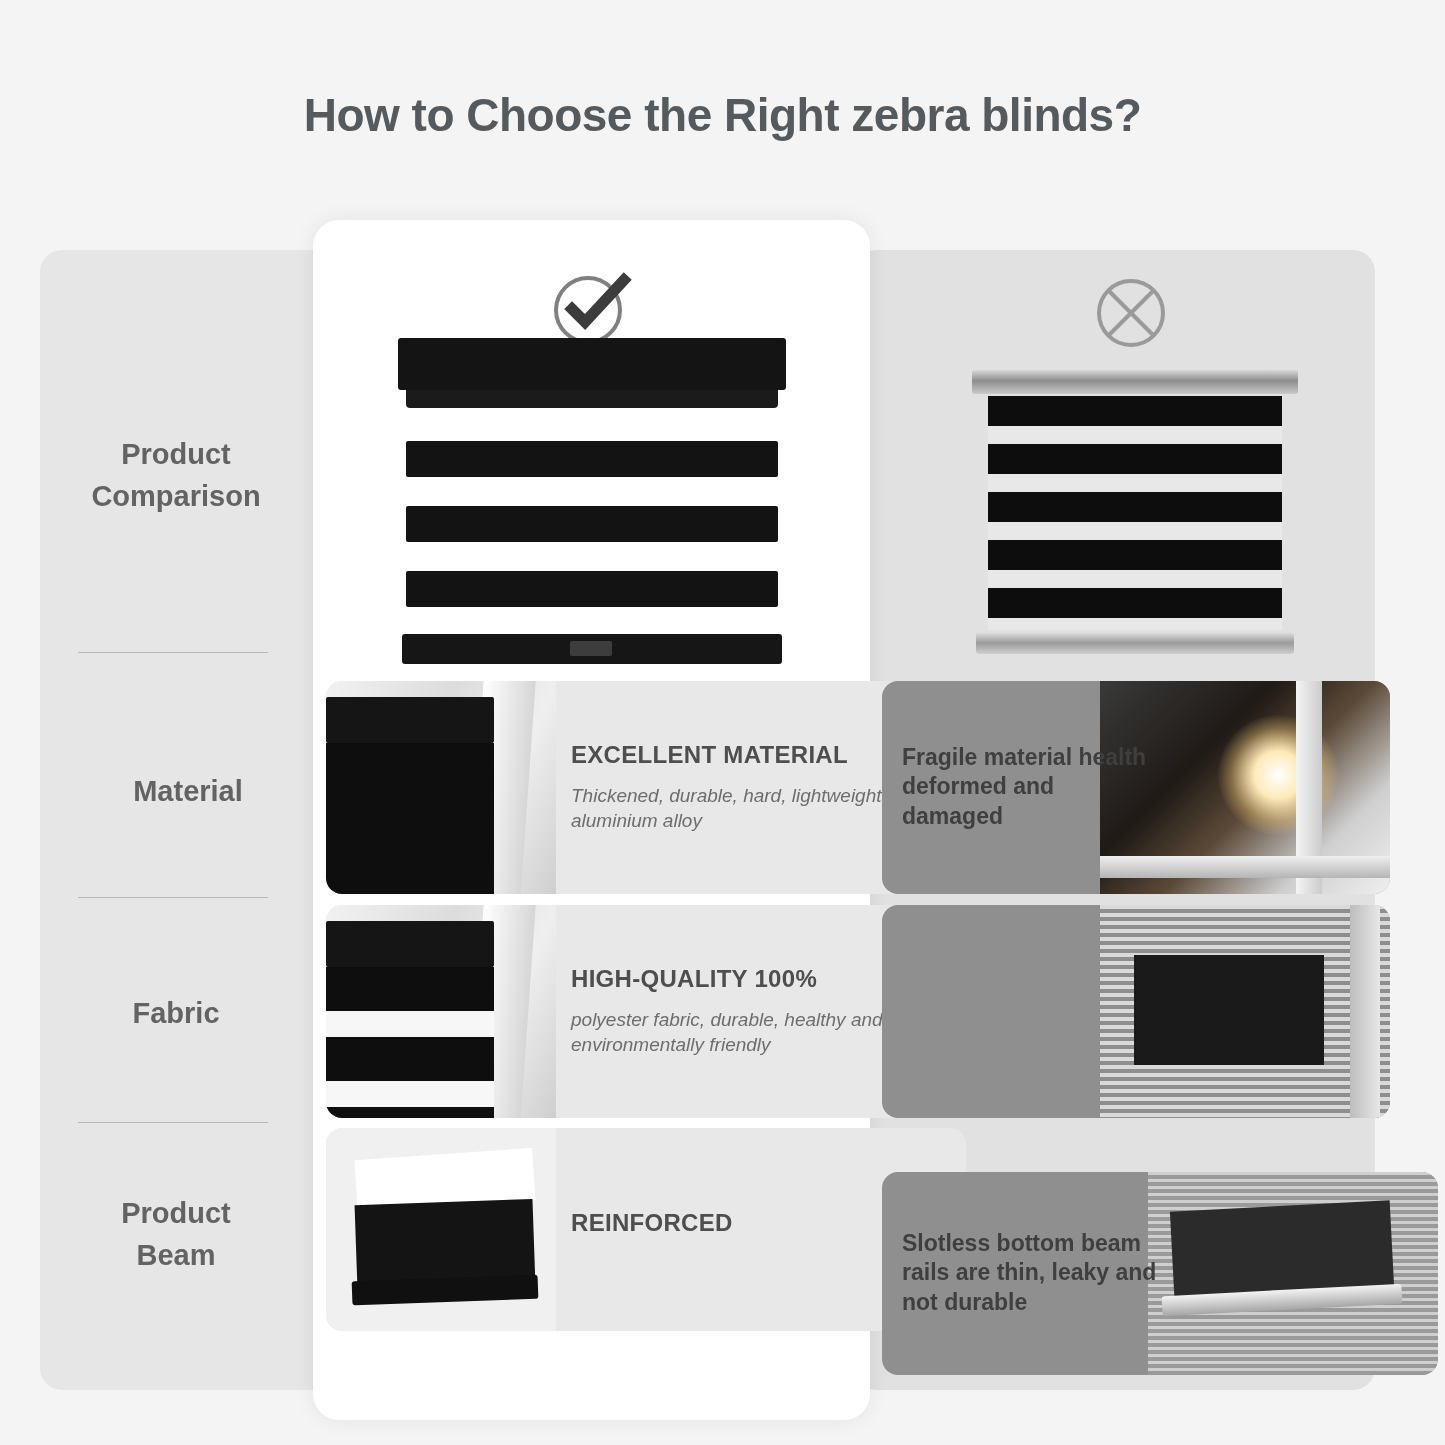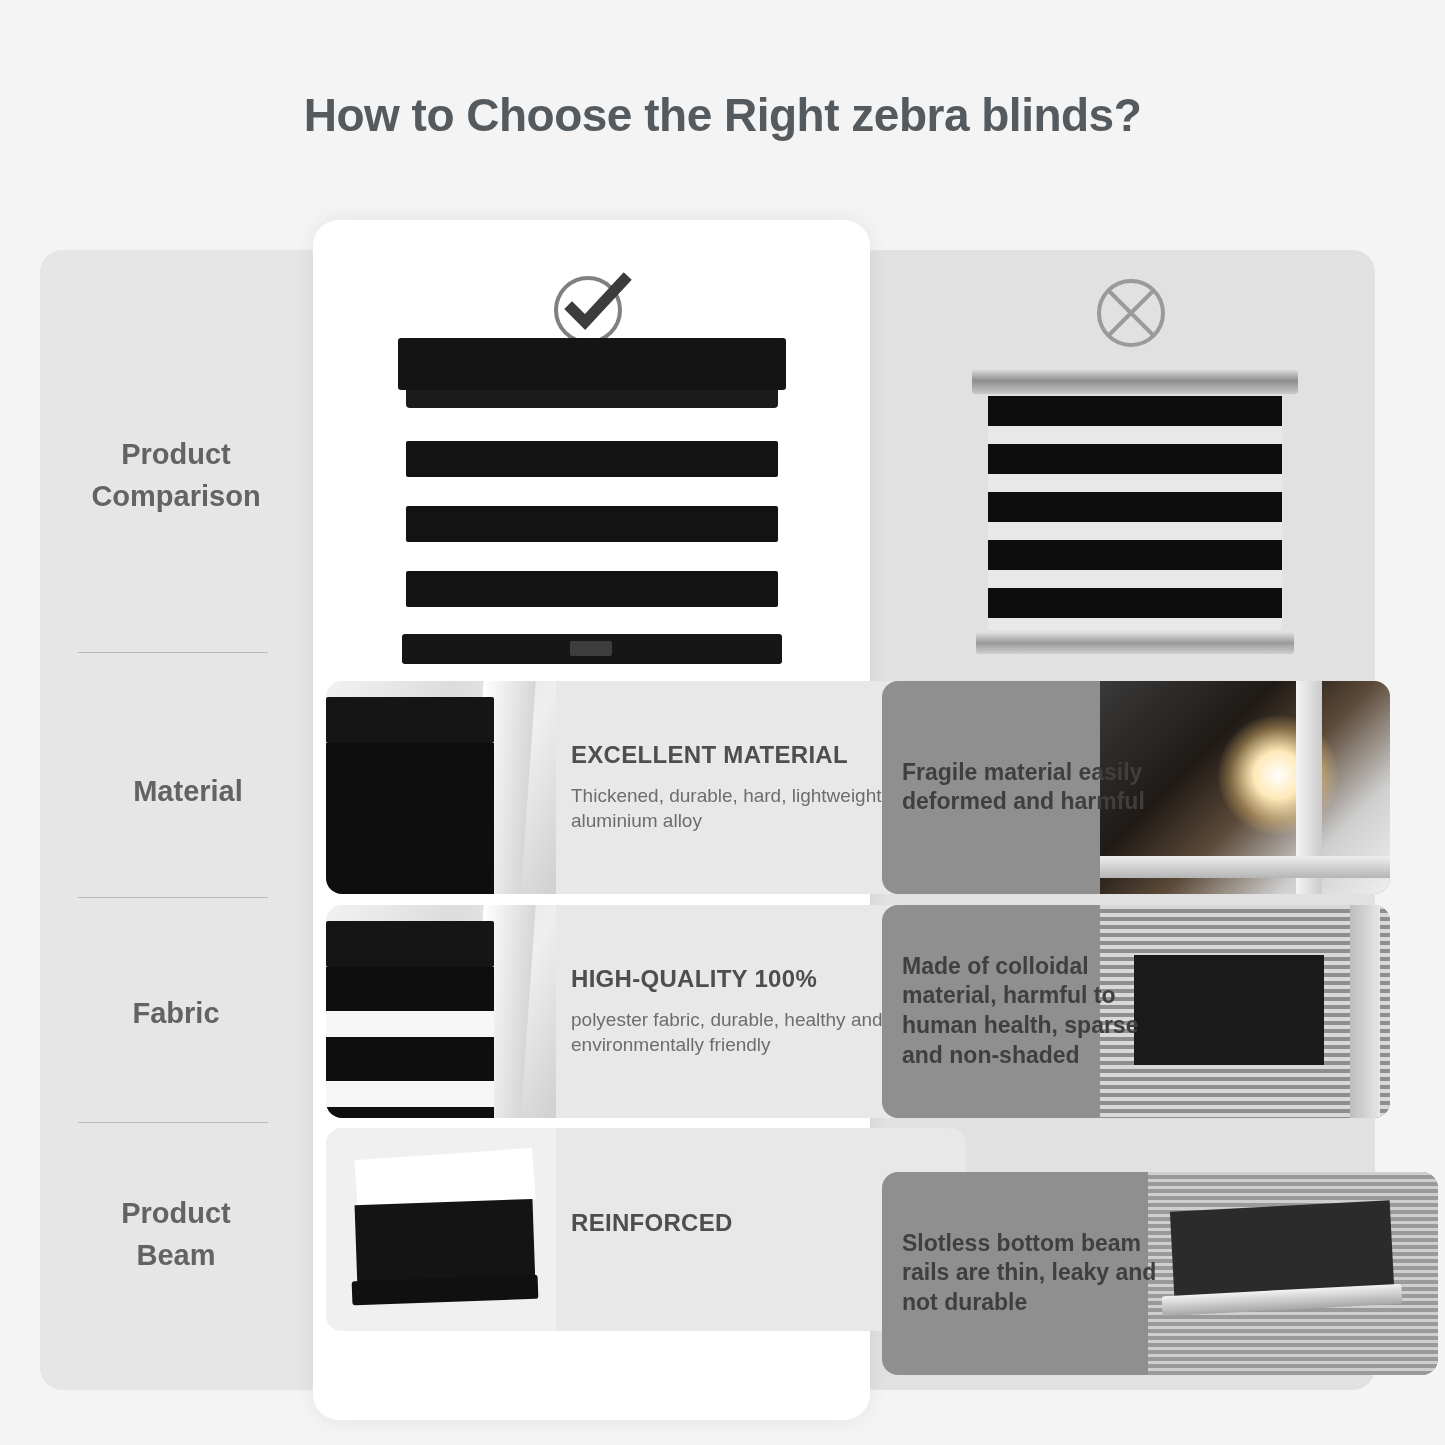--- a/index.html
+++ b/index.html
@@ -210,20 +210,21 @@
     font-size: 24px;
     font-weight: bold;
     color: #4e4e4e;
     letter-spacing: 0.3px;
   }
   .good-card .txt p {
     margin: 0;
     font-size: 19px;
     line-height: 1.35;
     color: #6d6d6d;
+    font-style: italic;
   }
 
   
   .win-frame {
     position: absolute;
     inset: 0;
     background: linear-gradient(115deg,#f2f2f2 0%, #dcdcdc 40%, #efefef 70%, #cfcfcf 100%);
   }
   .win-frame:after {
     content: "";
@@ -480,31 +481,30 @@
 </div>
 
 <div class="bad-card b0">
   <div class="bart">
     <div class="sun-win">
       <div class="glow"></div>
       <div class="frame-v"></div>
       <div class="frame-h"></div>
     </div>
   </div>
-  <div class="btxt">Fragile material easily deformed and harmful</div>
+  <div class="btxt">Fragile material health deformed and damaged</div>
 </div>
 
 <div class="bad-card b1">
   <div class="bart">
     <div class="sparse-art">
       <div class="dark-panel"></div>
       <div class="edge"></div>
     </div>
   </div>
-  <div class="btxt">Made of colloidal material, harmful to human health, sparse and non-shaded</div>
 </div>
 
 <div class="bad-card b2">
   <div class="bart">
     <div class="thinbeam-art">
       <div class="blk"></div>
       <div class="thin"></div>
     </div>
   </div>
   <div class="btxt">Slotless bottom beam rails are thin, leaky and not durable</div>

